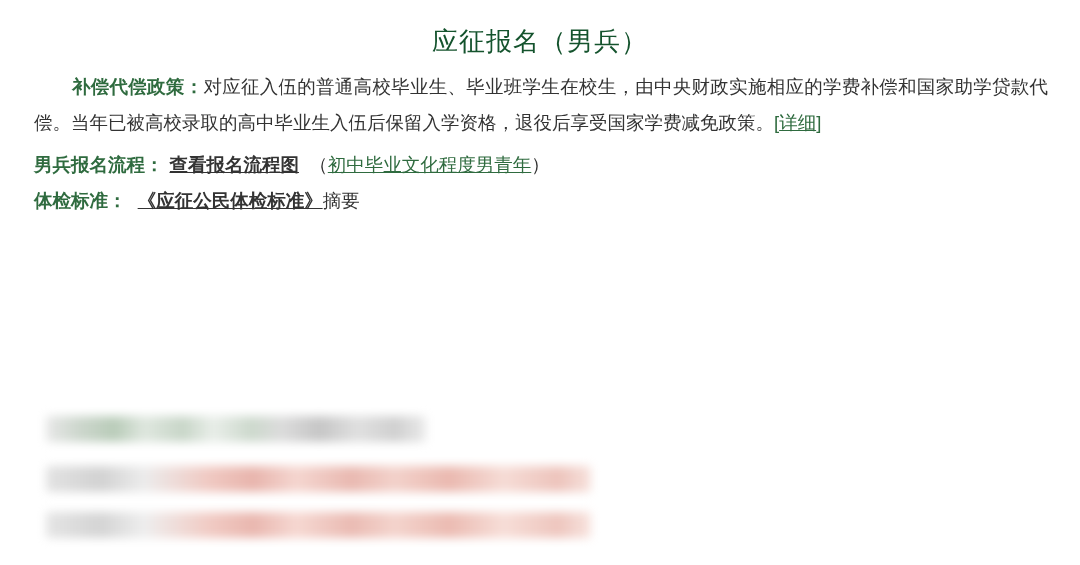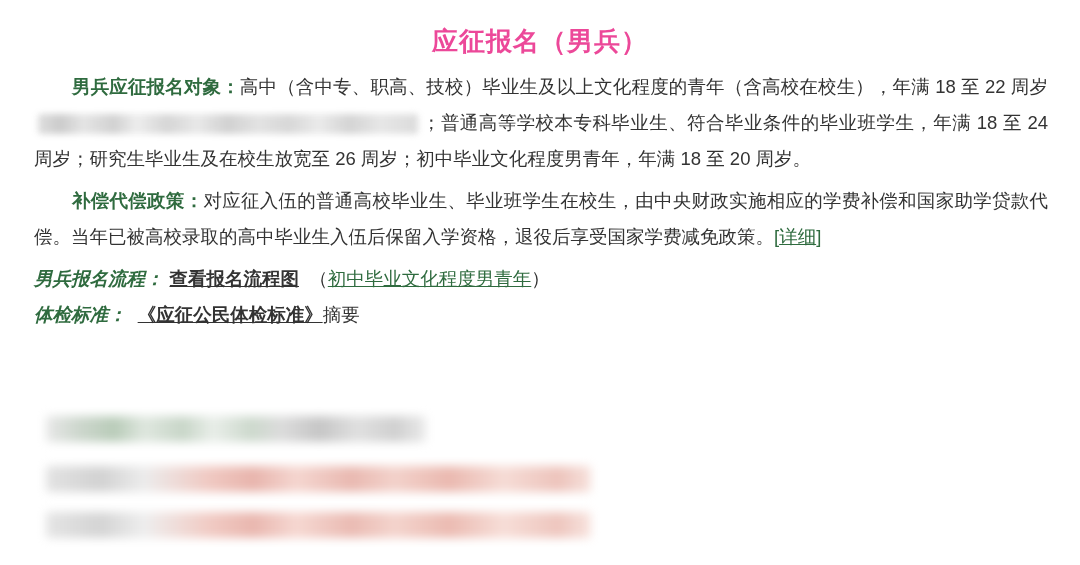--- a/index.html
+++ b/index.html
@@ -17,22 +17,22 @@
   .page {
     position: relative;
     width: 1080px;
     height: 565px;
     box-sizing: border-box;
     padding: 0 18px;
   }
   .title {
     text-align: center;
     font-size: 26px;
-    font-weight: bold;
-    color: #ec4899;
+    font-weight: normal;
+    color: #14532d;
     letter-spacing: 1px;
     padding-top: 24px;
     padding-bottom: 10px;
   }
   .para {
     font-size: 18.5px;
     line-height: 36px;
     color: #333333;
     text-align: justify;
     margin: 0 0 6px 0;
@@ -75,21 +75,20 @@
     color: #2f6b3f;
     text-decoration: none;
   }
   .row-line {
     padding: 0 14px 0 16px;
     font-size: 18.5px;
     line-height: 36px;
   }
   .row-line .lead {
     margin-right: 6px;
-    font-style: italic;
   }
   .blur-block {
     position: absolute;
     border-radius: 3px;
     filter: blur(5px);
   }
   .bb1 {
     left: 46px;
     top: 416px;
     width: 380px;
@@ -122,23 +121,20 @@
       #f7ded8 84%, #eec6be 94%, #f8e4df 100%);
   }
 </style>
 </head>
 <body>
 
 <div class="page">
 
   <div class="title">应征报名（男兵）</div>
 
-  <p class="para indent">
-    <span class="lead">男兵应征报名对象：</span><span>高中（含中专、职高、技校）毕业生及以上文化程度的青年（含高校在校生），年满 18 至 22 周岁</span><span class="blurred"></span><span>；普通高等学校本专科毕业生、符合毕业条件的毕业班学生，年满 18 至 24 周岁；研究生毕业生及在校生放宽至 26 周岁；初中毕业文化程度男青年，年满 18 至 20 周岁。</span>
-  </p>
 
   <p class="para indent">
     <span class="lead">补偿代偿政策：</span><span>对应征入伍的普通高校毕业生、毕业班学生在校生，由中央财政实施相应的学费补偿和国家助学贷款代偿。当年已被高校录取的高中毕业生入伍后保留入学资格，退役后享受国家学费减免政策。</span><span class="bracket-link">[</span><span class="link">详细</span><span class="bracket-link">]</span>
   </p>
 
   <div class="row-line">
     <span class="lead">男兵报名流程：</span><span class="link-plain">查看报名流程图</span>&nbsp;&nbsp;<span>（</span><span class="link">初中毕业文化程度男青年</span><span>）</span>
   </div>
 
   <div class="row-line">

